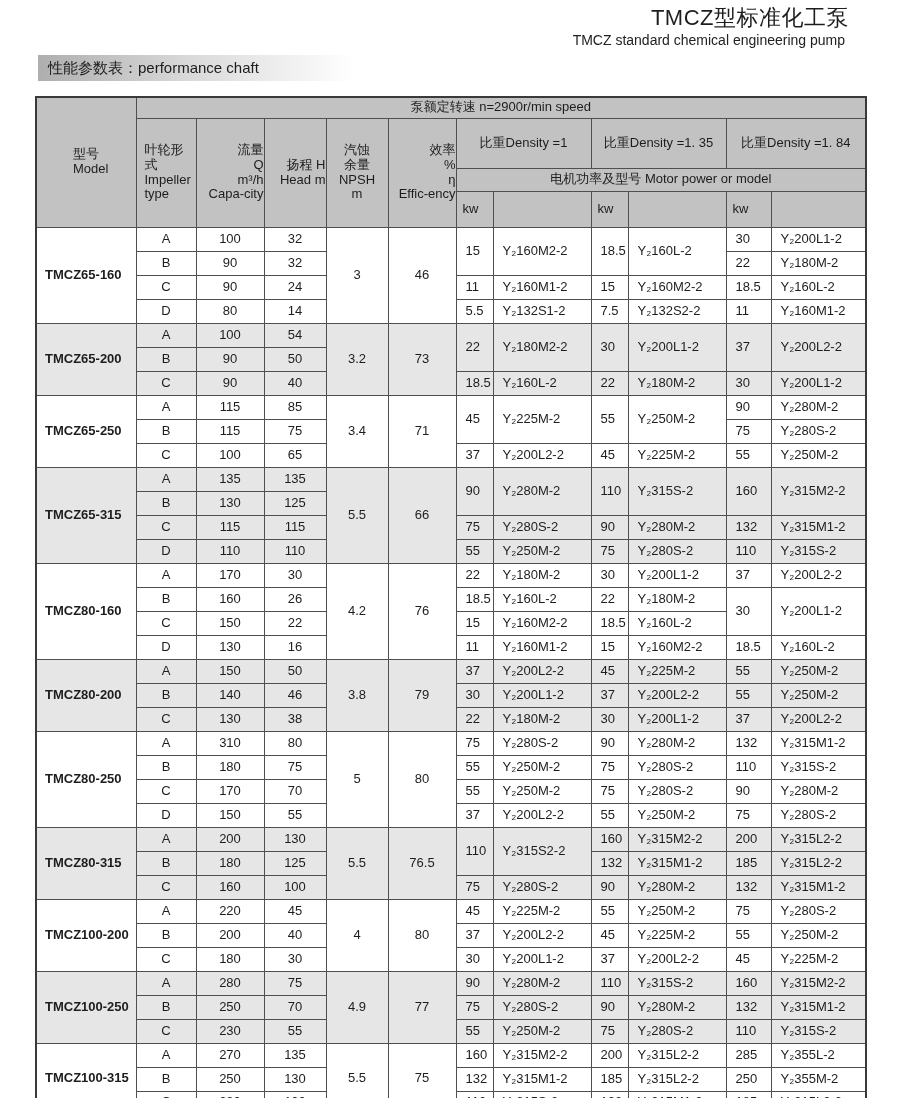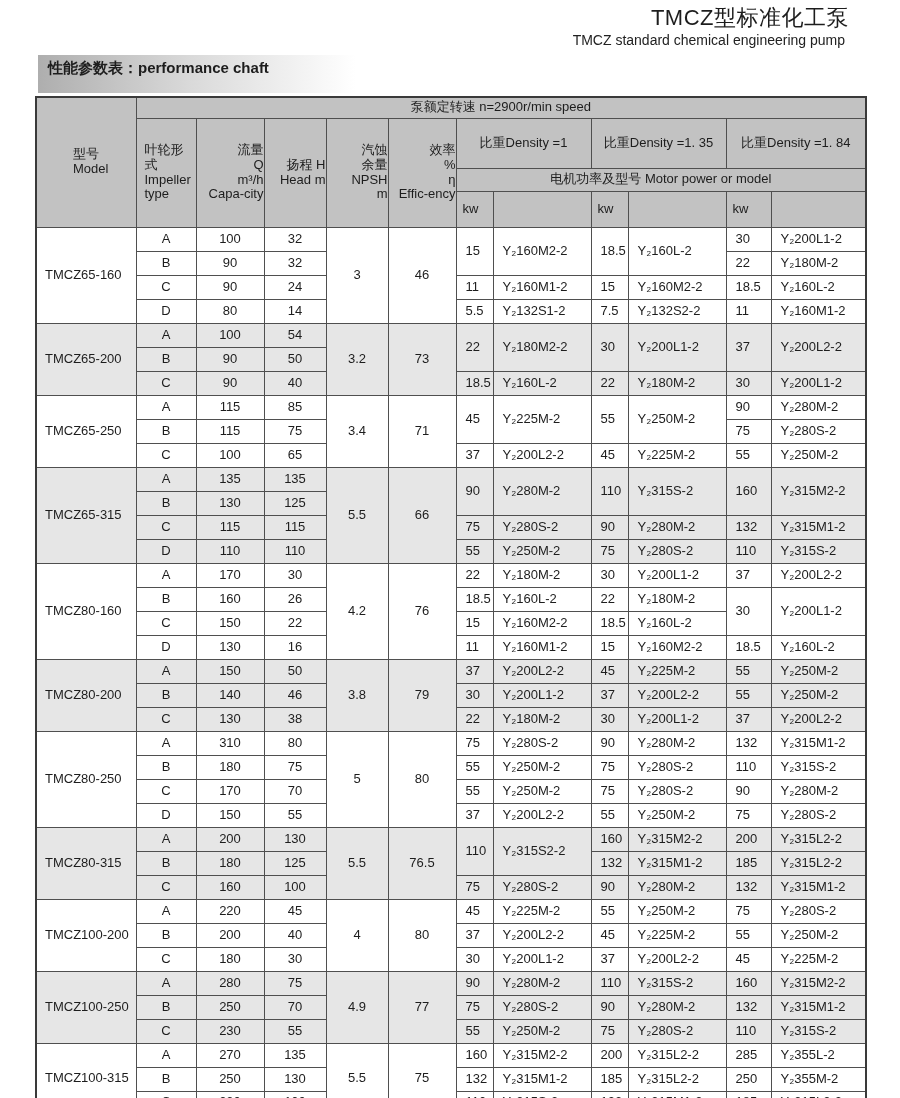--- a/index.html
+++ b/index.html
@@ -13,51 +13,51 @@
   .main-title {
     position: absolute; top: 3px; right: 51px;
     font-size: 22px; font-weight: normal; letter-spacing: 0.5px;
   }
   .subtitle {
     position: absolute; top: 32px; right: 55px;
     font-size: 14px; color: #222;
   }
   .section-strip {
     position: absolute; top: 55px; left: 38px;
-    width: 334px; height: 38px; line-height: 26px;
+    width: 334px; height: 26px; line-height: 26px;
     padding-left: 10px;
-    font-size: 15px; font-weight: bold;
+    font-size: 15px; font-weight: normal;
     background: linear-gradient(90deg, #aeaeae 0%, #d9d9d9 45%, #ffffff 95%);
   }
   table.perf {
     position: absolute; left: 35px; top: 96px;
     width: 830px;
     border-collapse: collapse; table-layout: fixed;
     border: 2px solid #3a3a3a;
   }
   th, td {
     border: 1px solid #4f4f4f;
     font-size: 13px; font-weight: normal;
     line-height: 1.15; overflow: hidden;
     vertical-align: middle;
   }
   thead th { background: #c2c2c2; text-align: center; }
   thead th.pre { white-space: pre-line; text-align: right; }
   thead th.left { text-align: left; padding-left: 8px; }
   thead th.model-h { text-align: left; padding-left: 36px; }
-  thead th.npsh-h { text-align: right; }
+  thead th.npsh-h { text-align: center; }
   tr.h-speed th { height: 21px; margin-left: 13px; }
   tr.h-density th { height: 50px; }
   tr.h-motor th { height: 23px; }
   tr.h-kw th { height: 36px; text-align: left; padding-left: 6px; }
   tbody tr { height: 24px; }
   tbody td { background: #ffffff; }
   tbody tr.shaded td { background: #e6e6e6; }
   td.center { text-align: center; }
-  td.model { text-align: left; padding-left: 8px; }
+  td.model { text-align: left; padding-left: 8px; font-weight: bold; }
   td.kw { text-align: left; padding-left: 9px; }
   td.motor { text-align: left; padding-left: 9px; }
 </style>
 </head>
 <body>
 
 <div class="main-title">TMCZ型标准化工泵</div>
 <div class="subtitle">TMCZ standard chemical engineering pump</div>
 <div class="section-strip">性能参数表：performance chaft</div>
 

